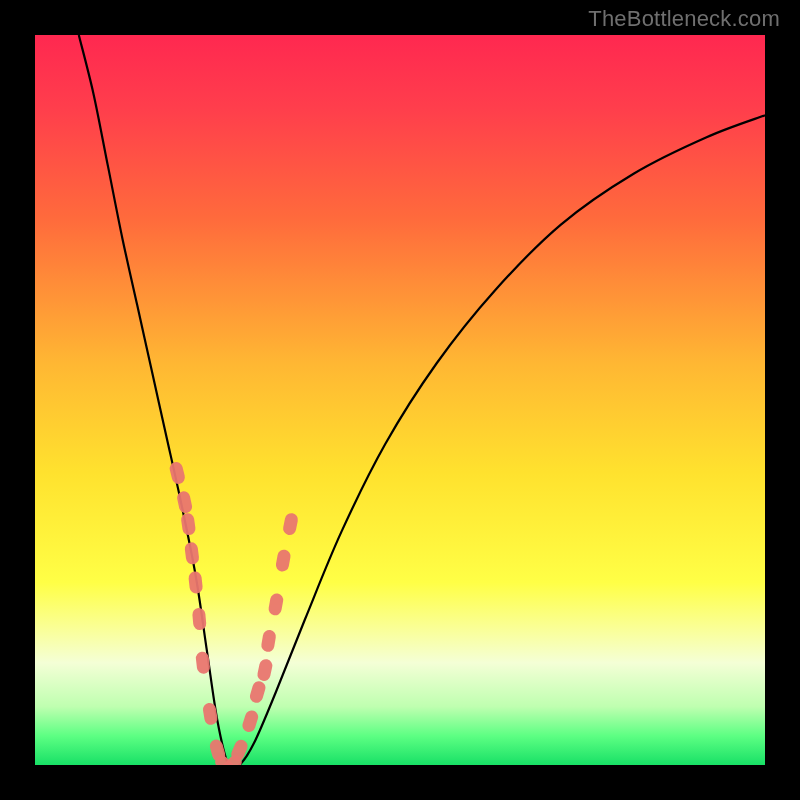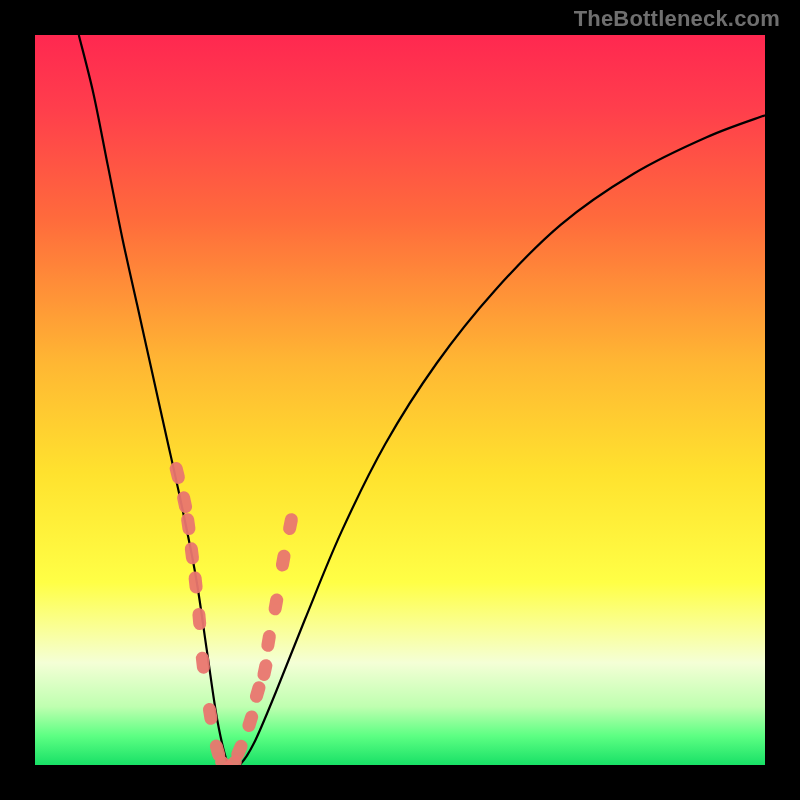--- a/index.html
+++ b/index.html
@@ -31,21 +31,21 @@
     position: absolute;
     left: 0; top: 0;
     width: 730px;
     height: 730px;
   }
   .watermark {
     position: absolute;
     top: 6px;
     right: 20px;
     font-size: 22px;
-    font-weight: 700;
+    font-weight: 400;
     color: #6f6f6f;
     letter-spacing: 0.2px;
     margin-left: 26px;
   }
 </style>
 </head>
 <body>
 
 <div class="frame">
   <div class="plot" style="background: linear-gradient(rgb(255, 40, 80) 0%, rgb(255, 62, 76) 10%, rgb(255, 106, 60) 25%, rgb(255, 183, 51) 45%, rgb(255, 226, 46) 60%, rgb(255, 255, 70) 75%, rgb(249, 255, 160) 82%, rgb(244, 255, 214) 86%, rgb(191, 255, 176) 92%, rgb(93, 255, 131) 96%, rgb(24, 224, 102) 100%);">

